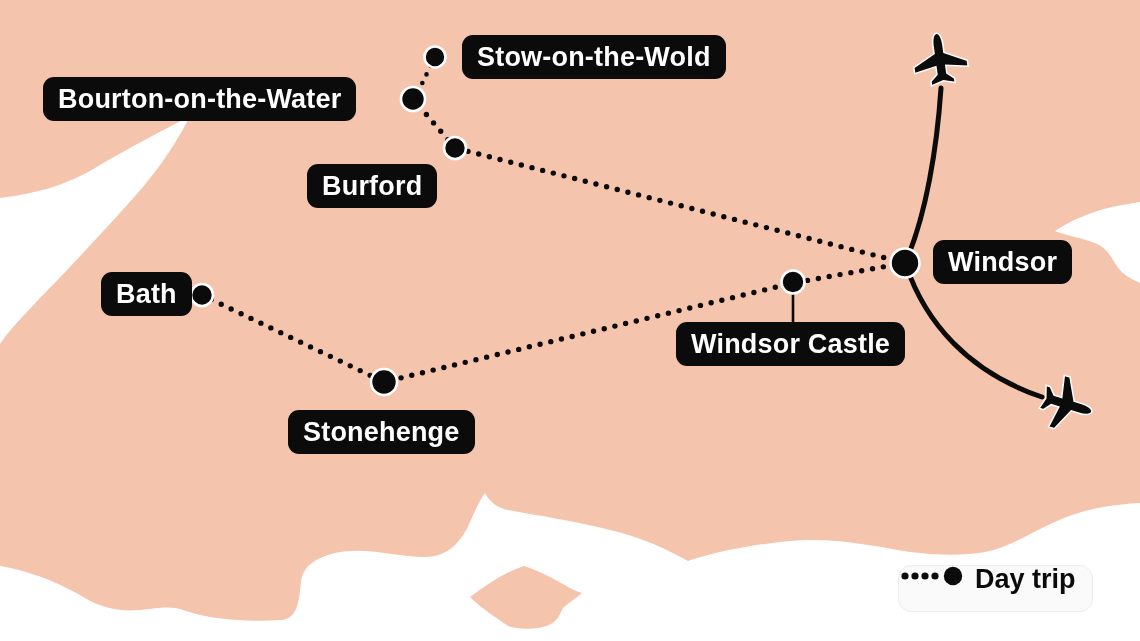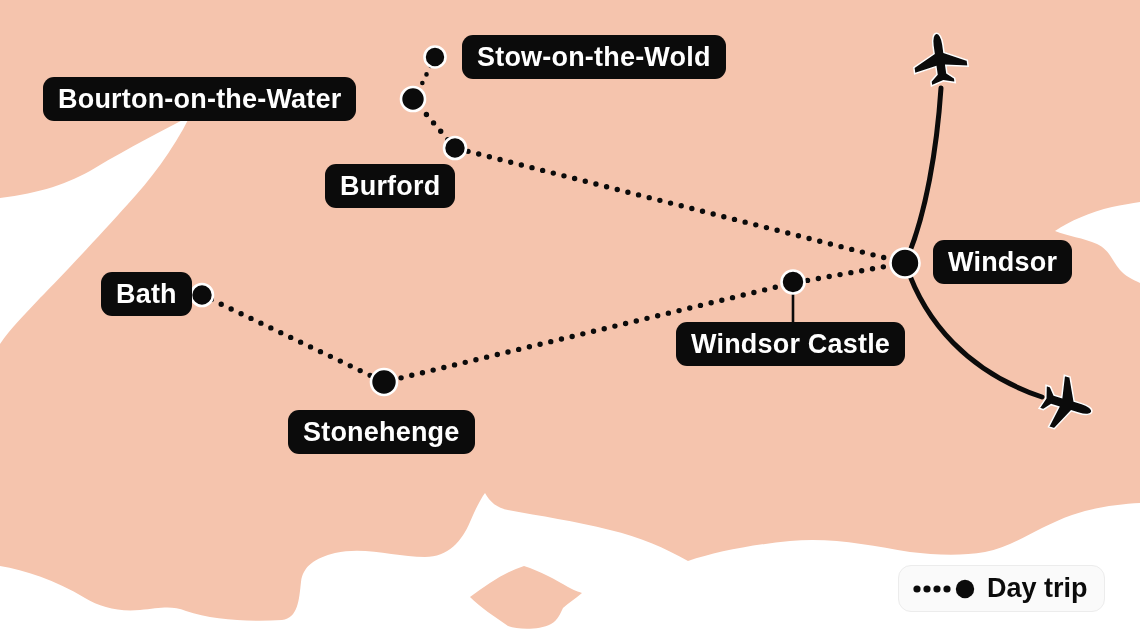--- a/index.html
+++ b/index.html
@@ -9,30 +9,30 @@
   }
   #stage svg.map{position:absolute;left:0;top:0;}
   .place-label{
     position:absolute;background:#0b0b0b;color:#ffffff;
     font-weight:700;font-size:27px;line-height:36px;
     padding:4px 15px;border-radius:11px;white-space:nowrap;
     letter-spacing:0.2px;
   }
   .lbl-stow{left:462px;top:35px;}
   .lbl-bourton{left:43px;top:77px;}
-  .lbl-burford{left:325px;top:164px;}
+  .lbl-burford{left:307px;top:164px;}
   .lbl-bath{left:101px;top:272px;}
   .lbl-stonehenge{left:288px;top:410px;}
   .lbl-windsor{left:676px;top:322px;}
   .lbl-london{left:933px;top:240px;}
   .legend{
     position:absolute;left:898px;top:565px;height:47px;
-    display:flex;align-items:center;gap:10px;
+    display:flex;gap:10px;
     background:#fafafa;border:1px solid #ececec;border-radius:13px;
-    padding:0 16px 0 12px;box-sizing:border-box;
+    padding:0 16px 0 0;box-sizing:border-box;
   }
   .legend-text{
     color:#0b0b0b;font-weight:700;font-size:27px;line-height:27px;
   }
 </style>
 </head>
 <body>
 
 <div id="stage">
 

